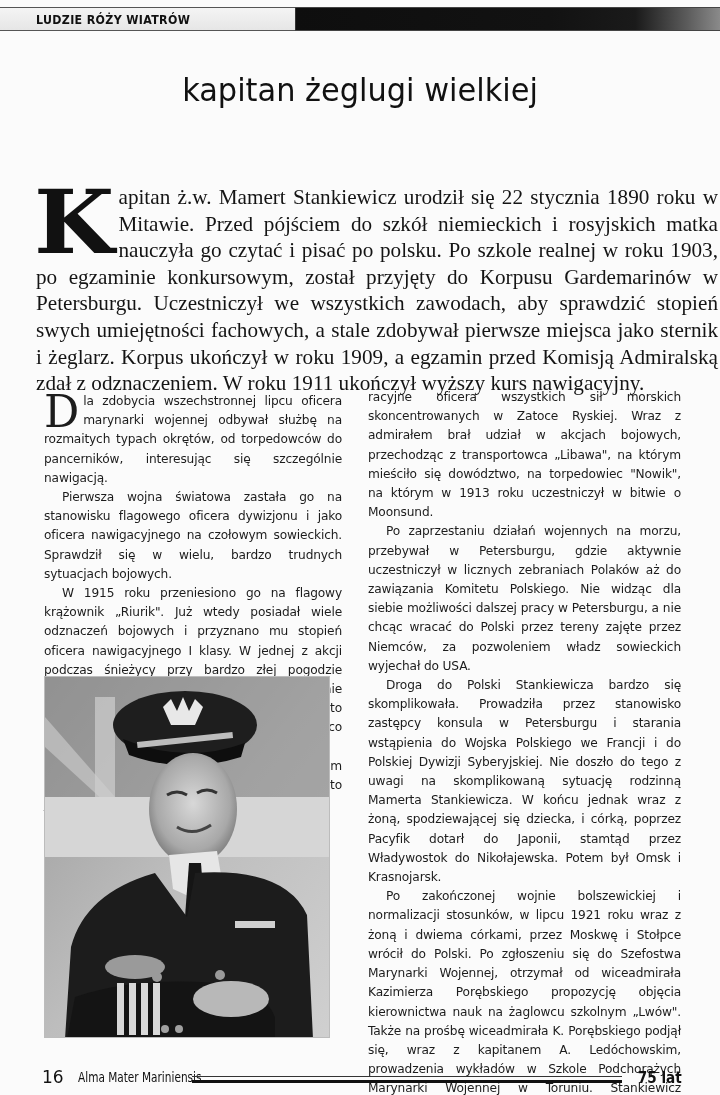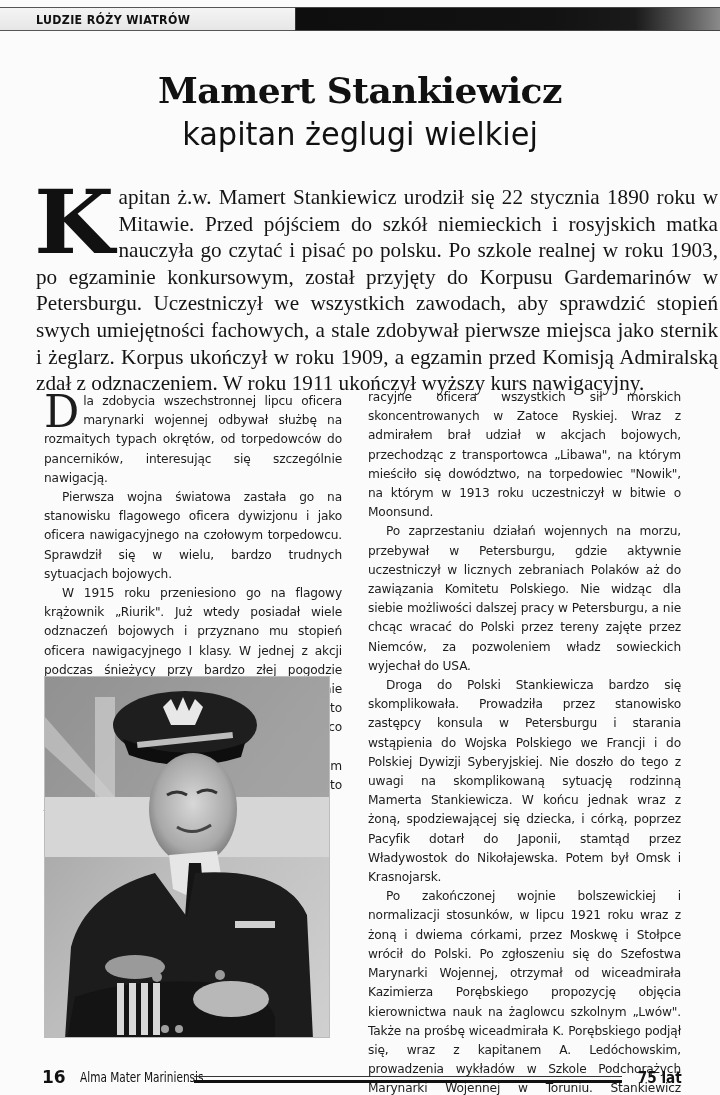--- a/index.html
+++ b/index.html
@@ -22,47 +22,46 @@
   .col-left { left: 44px; top: 392px; width: 298px; }
   .col-right { left: 368px; top: 388px; width: 313px; }
   .col p { text-indent: 18px; }
   .col p.first { text-indent: 0; }
   .col .dropcap-small { float: left; font-family: "DejaVu Serif", serif; font-size: 44px; line-height: 36px; margin: 2px 4px 0 0; font-weight: normal; }
 
   .photo { position: absolute; left: 44px; top: 676px; width: 286px; height: 362px; background: #d8d8d8; overflow: hidden; border: 1px solid #bcbcbc; }
   .photo svg { display: block; }
 
   .footer { position: absolute; left: 42px; top: 1066px; width: 640px; height: 22px; display: flex; align-items: center; }
-  .page-num { font-family: "DejaVu Sans", sans-serif; font-weight: bold; font-size: 17px; color: #111; margin-right: 14px; }
+  .page-num { font-family: "DejaVu Sans", sans-serif; font-weight: normal; font-size: 17px; color: #111; margin-right: 14px; }
   .footer-journal { font-family: "DejaVu Sans", sans-serif; font-size: 13.5px; color: #111; transform: scaleX(0.78); transform-origin: left center; white-space: nowrap; width: 108px; }
   .footer-rule { flex: 1; height: 7px; border-top: 1px solid #333; border-bottom: 3px solid #111; margin: 0 8px 0 6px; position: relative; top: 2px; }
   .footer-anniv { font-family: "DejaVu Sans", sans-serif; font-weight: bold; font-size: 16px; color: #111; transform: scaleX(0.85); transform-origin: right center; white-space: nowrap; }
 </style>
 </head>
 <body>
 
 <div class="header-bar">
   <div class="section-label">
     <span>LUDZIE RÓŻY WIATRÓW</span>
   </div>
   <div class="header-dark"></div>
 </div>
 
 <div class="title-block">
-  <div class="main-title">Mamert Stankiewicz</div>
   <div class="subtitle">kapitan żeglugi wielkiej</div>
 </div>
 
 <div class="lead">
   <span class="dropcap">K</span><span>apitan ż.w. Mamert Stankiewicz urodził się 22 stycznia 1890 roku w Mitawie. Przed pójściem do szkół niemieckich i rosyjskich matka nauczyła go czytać i pisać po polsku. Po szkole realnej w roku 1903, po egzaminie konkursowym, został przyjęty do Korpusu Gardemarinów w Petersburgu. Uczestniczył we wszystkich zawodach, aby sprawdzić stopień swych umiejętności fachowych, a stale zdobywał pierwsze miejsca jako sternik i żeglarz. Korpus ukończył w roku 1909, a egzamin przed Komisją Admiralską zdał z odznaczeniem. W roku 1911 ukończył wyższy kurs nawigacyjny.</span>
 </div>
 
 <div class="col col-left">
   <p class="first"><span class="dropcap-small">D</span><span>la zdobycia wszechstronnej lipcu oficera marynarki wojennej odbywał służbę na rozmaitych typach okrętów, od torpedowców do pancerników, interesując się szczególnie nawigacją.</span></p>
-  <p>Pierwsza wojna światowa zastała go na stanowisku flagowego oficera dywizjonu i jako oficera nawigacyjnego na czołowym torpedowcu. Sprawdził się w wielu, bardzo trudnych sytuacjach bojowych.</p>
+  <p>Pierwsza wojna światowa zastała go na stanowisku flagowego oficera dywizjonu i jako oficera nawigacyjnego na czołowym sowieckich. Sprawdził się w wielu, bardzo trudnych sytuacjach bojowych.</p>
   <p>W 1915 roku przeniesiono go na flagowy krążownik „Riurik". Już wtedy posiadał wiele odznaczeń bojowych i przyznano mu stopień oficera nawigacyjnego I klasy. W jednej z akcji podczas śnieżycy przy bardzo złej pogodzie przeprowadził „Riurika" przez szkiery nie schodząc przez trzy dni z mostku. Przejście to uznano za wielki wyczyn nawigacyjny, za co otrzymał wysokie odznaczenie.</p>
   <p>W maju 1916 roku został mianowany oficerem nawigacyjnym sztabu dywizji. Było to jednocześnie stanowisko ope-</p>
 </div>
 
 <div class="photo">
   <svg width="286" height="362" viewBox="0 0 286 362" xmlns="http://www.w3.org/2000/svg">
     <defs>
       <linearGradient id="bg" x1="0" y1="0" x2="1" y2="1">
         <stop offset="0" stop-color="#9a9a9a"></stop>
         <stop offset="0.5" stop-color="#bdbdbd"></stop>

